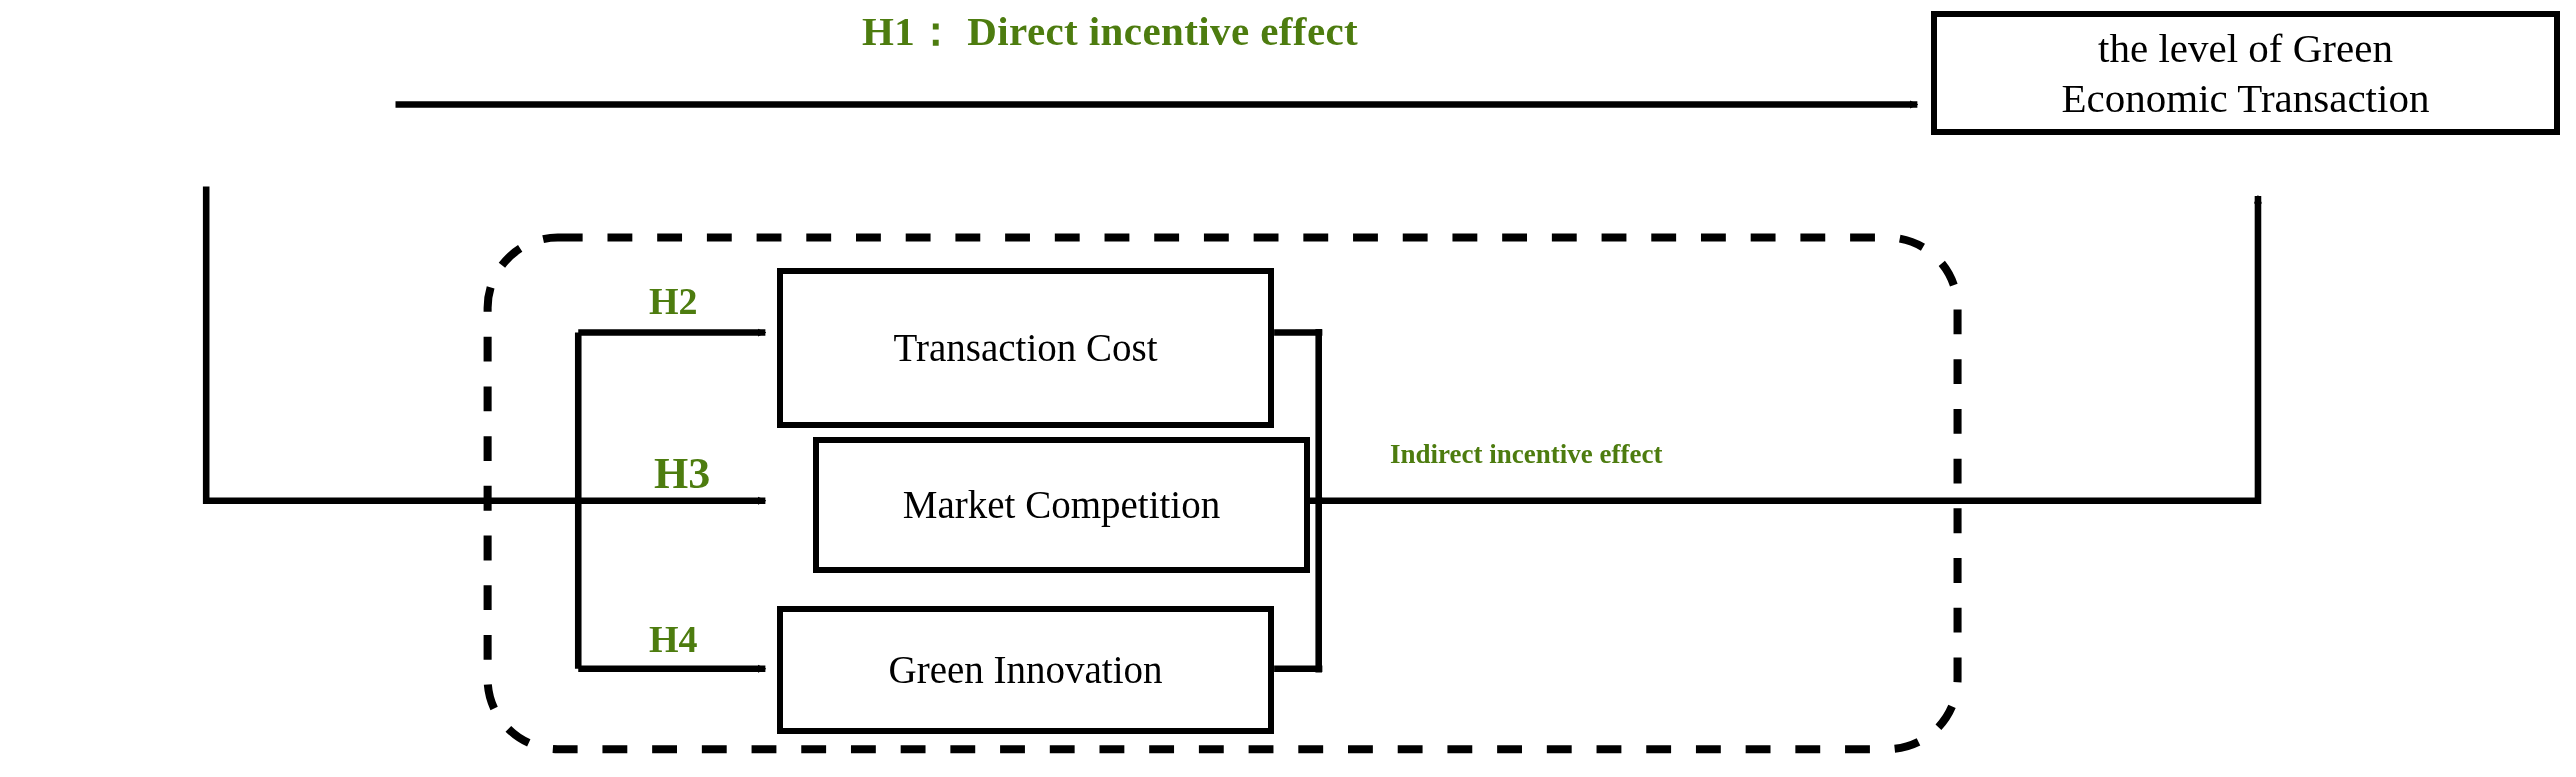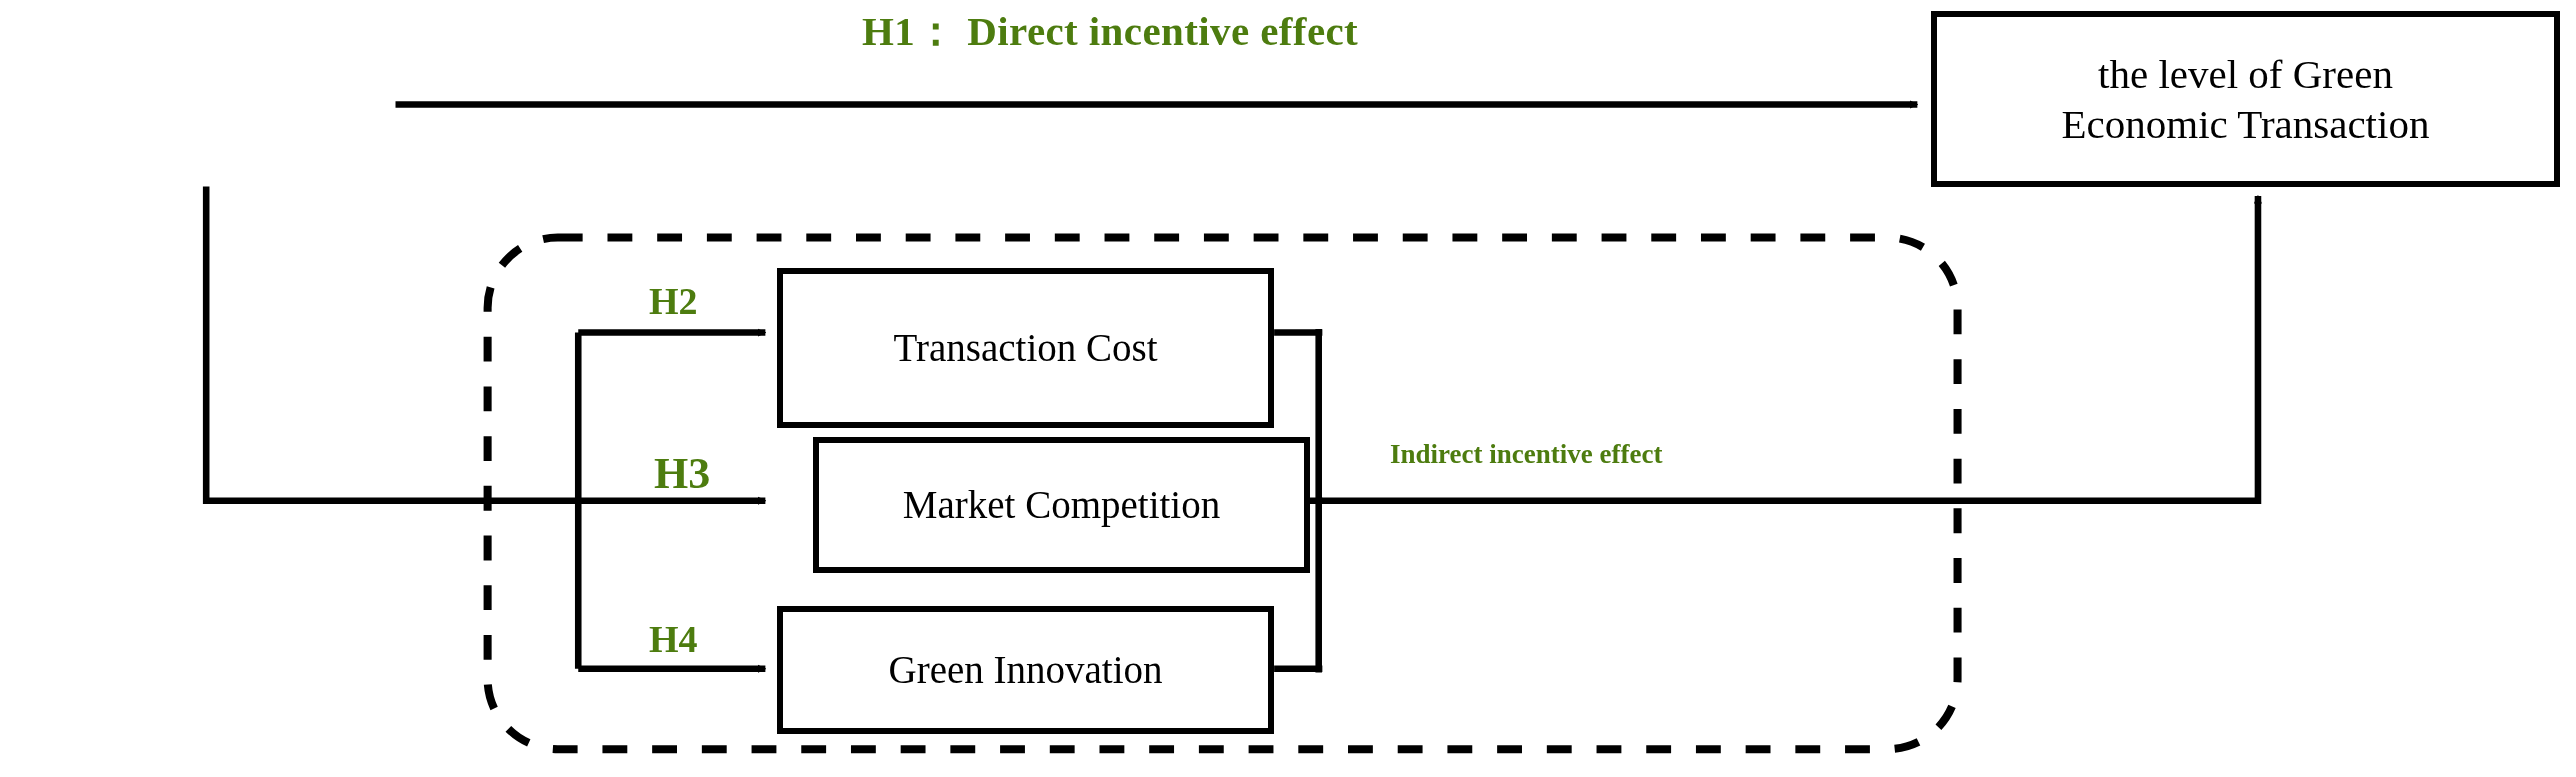--- a/index.html
+++ b/index.html
@@ -37,21 +37,21 @@
   }
   .node-box .node-label {
     display: block;
     padding: 0 10.2px;
   }
   #box-scs {
     left: 16px;  top: 18.3px;  width: 379px;  height: 168px;
     font-size: 41px;
   }
   #box-gedev {
-    left: 1931px; top: 11px; width: 629px; height: 176px;
+    left: 1931px; top: 11px; width: 629px; height: 124px;
     font-size: 41px;
   }
   .mediator {
     left: 777px;
     width: 497px;
     font-size: 39px;
   }
   #box-transaction-cost { top: 268px; height: 160px; }
   #box-market-competition { top: 437px; height: 136px; margin-left: 36px; }
   #box-green-innovation { top: 606px; height: 128px; }

